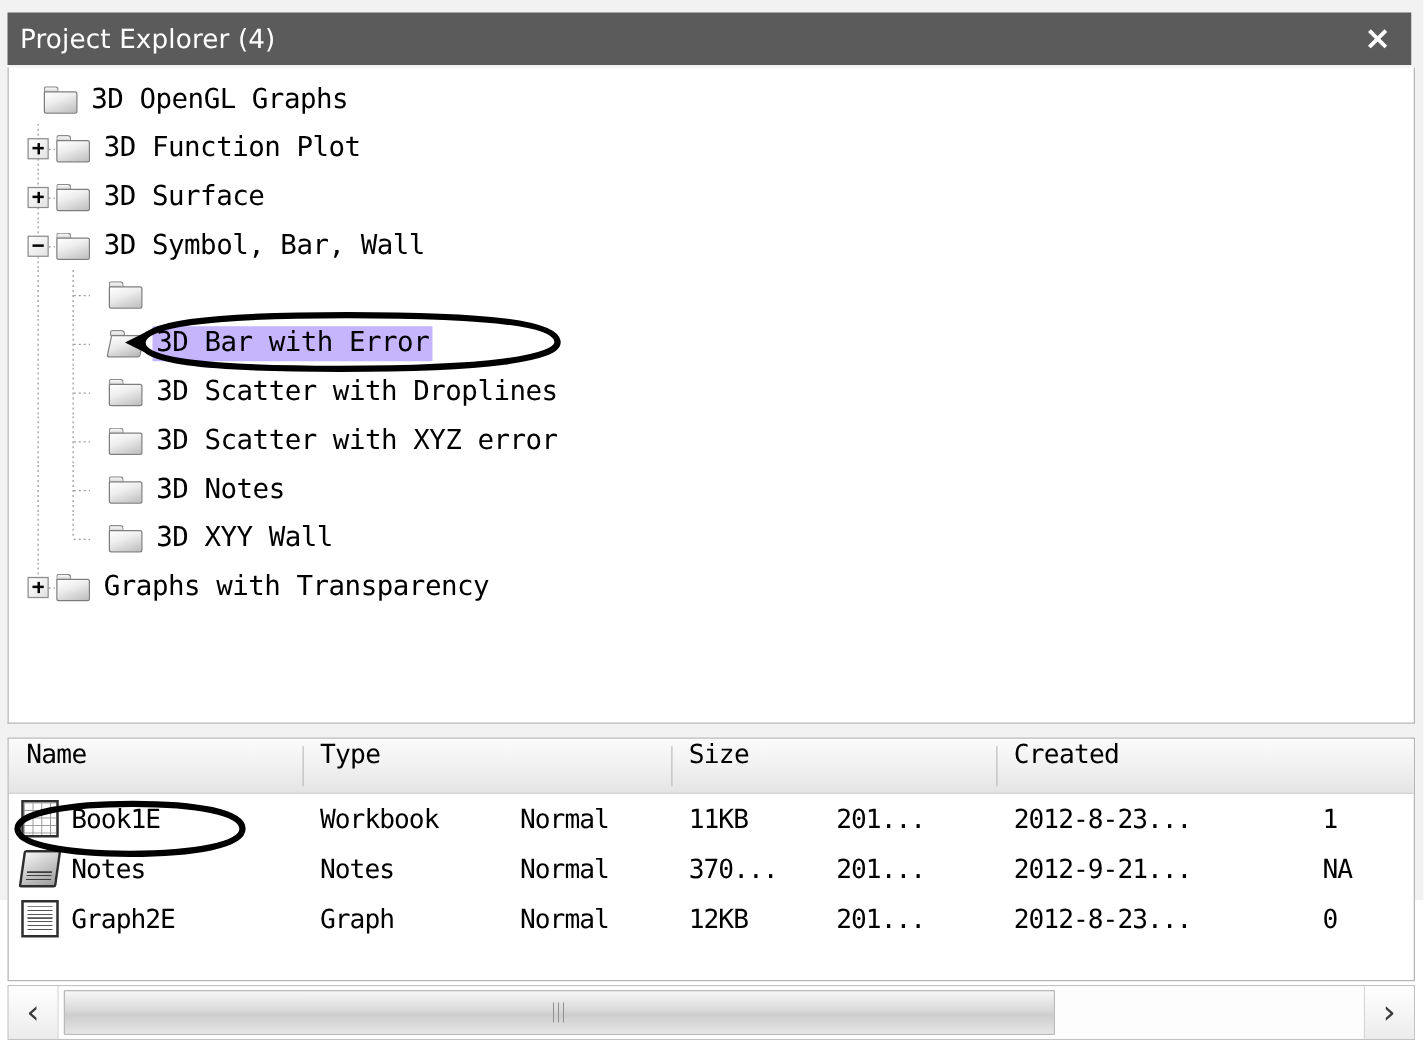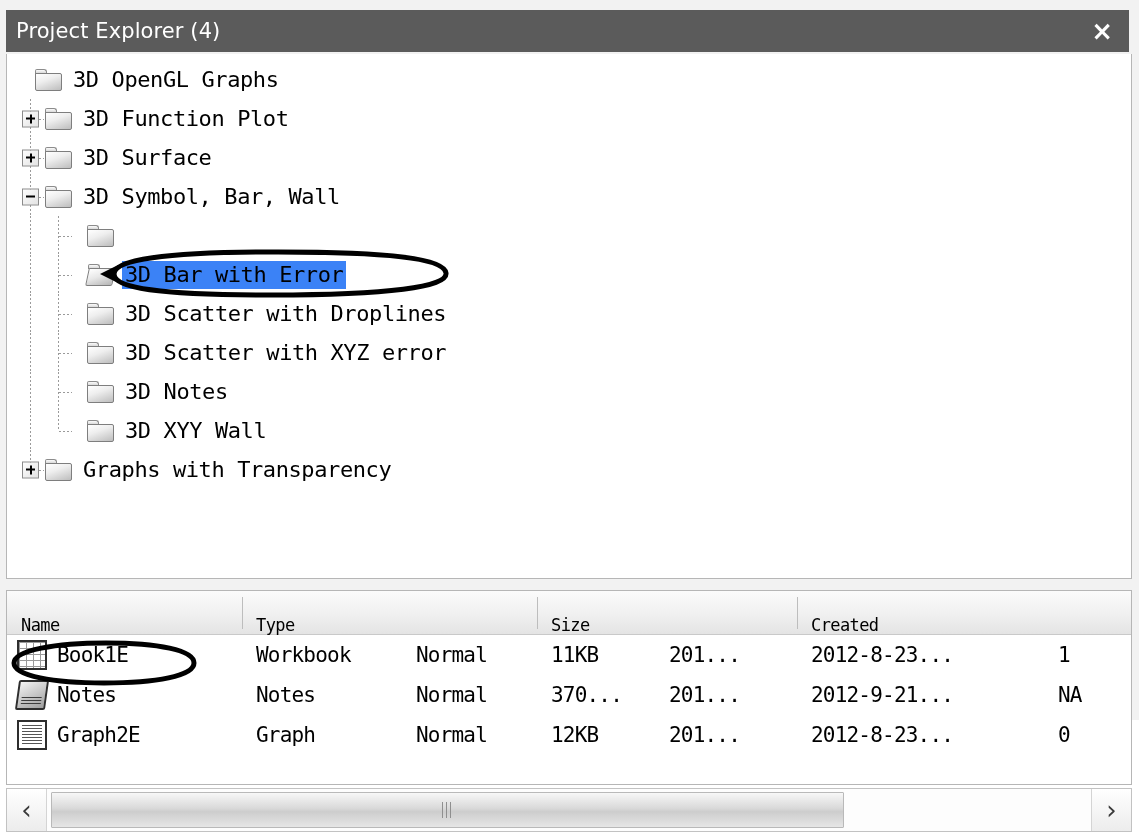--- a/index.html
+++ b/index.html
@@ -72,21 +72,21 @@
   }
   .tree-label {
     font-family: "DejaVu Sans Mono", "Liberation Mono", monospace;
     font-size: 22px;
     color: #000000;
     letter-spacing: -0.4px;
     margin-left: 7px;
     padding: 1px 3px 2px 3px;
   }
   .tree-row.selected .tree-label {
-    background: #3b82f6;
+    background: #c4b5fd;
   }
 
   
   .indent { display: inline-block; height: 39px; position: relative; }
   .ind-28 { width: 28px; }
   .ind-42 { width: 42px; }
 
   .vline {
     position: absolute;
     left: 13px; top: 0; bottom: 0;
@@ -162,24 +162,24 @@
   }
   .table-header {
     position: relative;
     height: 44px;
     background: linear-gradient(180deg,#fbfbfb 0%,#f0f0f0 55%,#e4e4e4 100%);
     border-bottom: 1px solid #c9c9c9;
   }
   .th {
     position: absolute;
     top: 0; height: 44px;
-    display: flex; align-items: flex-end;
+    display: flex; align-items: flex-start;
     padding-left: 14px;
     font-family: "DejaVu Sans Mono", "Liberation Mono", monospace;
-    font-size: 17px;
+    font-size: 21px;
     color: #000;
     letter-spacing: -0.6px;
     white-space: nowrap;
     cursor: pointer;
   }
   .th .divider {
     position: absolute;
     left: 0; top: 6px; bottom: 6px;
     width: 1px; background: #bdbdbd;
   }

